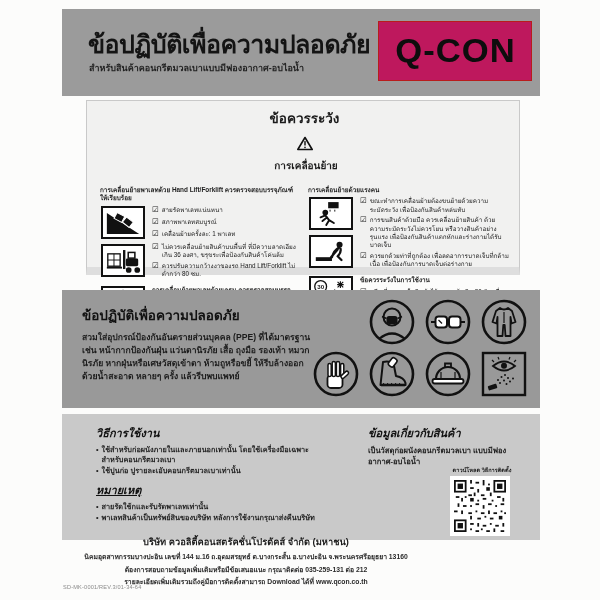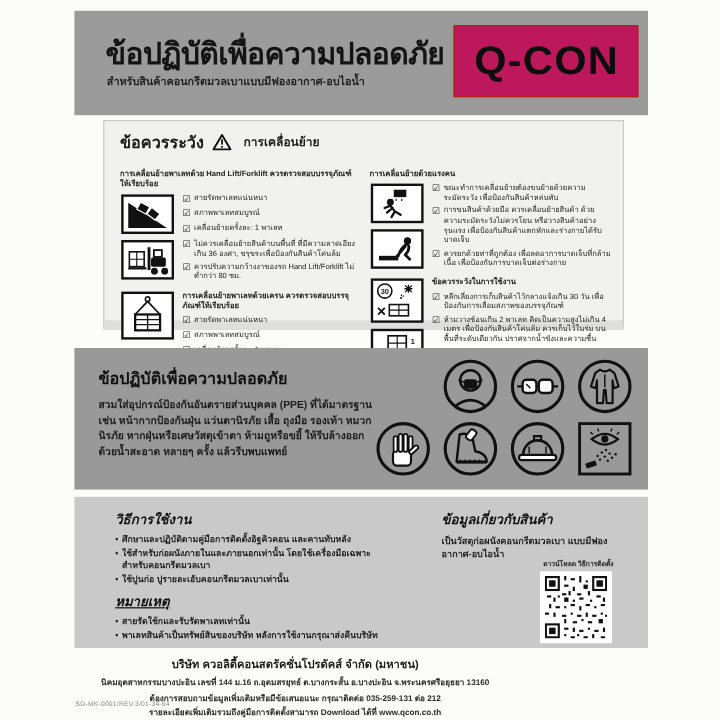--- a/index.html
+++ b/index.html
@@ -8,21 +8,21 @@
 
   
   .hdr{position:absolute;left:62px;top:9px;width:478px;height:87px;background:#9b9b9b;}
   .hdr-title{position:absolute;left:26px;top:15px;font-size:25px;font-weight:bold;color:#141414;letter-spacing:-.5px;}
   .hdr-sub{position:absolute;left:27px;top:52px;font-size:9px;font-weight:bold;color:#222;}
   .logo-frame{position:absolute;right:8px;top:12px;width:152px;height:58px;border:1px solid #b91c1c;background:#be185d;display:flex;align-items:center;justify-content:center;}
   .logo-txt{font-size:33px;font-weight:bold;color:#0d0d0d;letter-spacing:1px;transform:scaleX(1.05);}
 
   
   .warn{position:absolute;left:86px;top:100px;width:434px;height:175px;background:#f1f1f0;border:1px solid #c9c9c9;border-bottom:8px solid #dedede;box-sizing:border-box;padding:6px 10px 0 13px;}
-  .warn-head{display:flex;align-items:center;gap:7px;margin-bottom:13px;}
+  .warn-head{display:flex;align-items:center;gap:7px;margin-bottom:13px;flex-direction:column;}
   .warn-title{font-size:13.5px;font-weight:bold;}
   .warn-section{font-size:10px;font-weight:bold;margin-left:3px;}
   .tri{width:16px;height:15px;}
   .cols{display:flex;gap:10px;}
   .col-l{width:198px;}
   .col-r{flex:1;}
   .subhead{font-size:6.4px;font-weight:bold;line-height:1.3;margin-bottom:3px;color:#222;}
   .icon-row{display:flex;gap:6px;}
   .icon-col{width:46px;flex:none;display:flex;flex-direction:column;gap:5px;align-items:center;}
   .ibox{width:44px;height:33px;border:2px solid #111;background:#fff;display:flex;align-items:center;justify-content:center;box-sizing:border-box;}
@@ -49,21 +49,21 @@
   .h-it{font-size:11px;font-weight:bold;font-style:italic;margin-bottom:3px;color:#111;}
   .h-it.u{text-decoration:underline;margin-top:5px;}
   .blt{display:flex;font-size:7.3px;line-height:1.35;font-weight:bold;color:#1e1e1e;margin-bottom:1.5px;width:230px;}
   .blt::before{content:"\2022";margin-right:3px;}
   .prod-body{font-size:7.6px;line-height:1.45;font-weight:bold;color:#1e1e1e;width:150px;}
   .qrwrap{position:absolute;right:8px;top:42px;width:64px;text-align:center;}
   .qrlabel{font-size:5.6px;font-weight:bold;color:#222;margin-bottom:2px;white-space:nowrap;}
   .qr{width:60px;height:60px;background:#fff;padding:4px;box-sizing:border-box;}
 
   
-  .foot{position:absolute;left:0;top:546px;width:492px;text-align:center;}
+  .foot{position:absolute;left:0;top:534px;width:492px;text-align:center;}
   .f-co{font-size:9.3px;font-weight:bold;margin-bottom:2px;}
   .f-ln{font-size:6.8px;font-weight:bold;color:#2a2a2a;margin-bottom:1.5px;}
   .doc-code{position:absolute;left:63px;top:584px;font-size:5.6px;color:#8a8a8a;letter-spacing:.2px;}
 
   svg{display:block;}
 </style>
 </head>
 <body>
 
 <div class="page">
@@ -324,21 +324,20 @@
               <circle cx="33" cy="28.5" r="1"></circle>
           </g>
         </svg>
       </div>
     </div>
   </div>
 
   <div class="info">
     <div class="info-l">
       <div class="h-it">วิธีการใช้งาน</div>
-      <div class="blt">ศึกษาและปฏิบัติตามคู่มือการติดตั้งอิฐคิวคอน และคานทับหลัง</div>
       <div class="blt">ใช้สำหรับก่อผนังภายในและภายนอกเท่านั้น โดยใช้เครื่องมือเฉพาะสำหรับคอนกรีตมวลเบา</div>
       <div class="blt">ใช้ปูนก่อ ปูรายละเอับคอนกรีตมวลเบาเท่านั้น</div>
       <div class="h-it u">หมายเหตุ</div>
       <div class="blt">สายรัดใช้กและรับรัดพาเลทเท่านั้น</div>
       <div class="blt">พาเลทสินค้าเป็นทรัพย์สินของบริษัท หลังการใช้งานกรุณาส่งคืนบริษัท</div>
     </div>
     <div class="info-r">
       <div class="h-it">ข้อมูลเกี่ยวกับสินค้า</div>
       <div class="prod-body">เป็นวัสดุก่อผนังคอนกรีตมวลเบา แบบมีฟองอากาศ-อบไอน้ำ</div>
       <div class="qrwrap">

